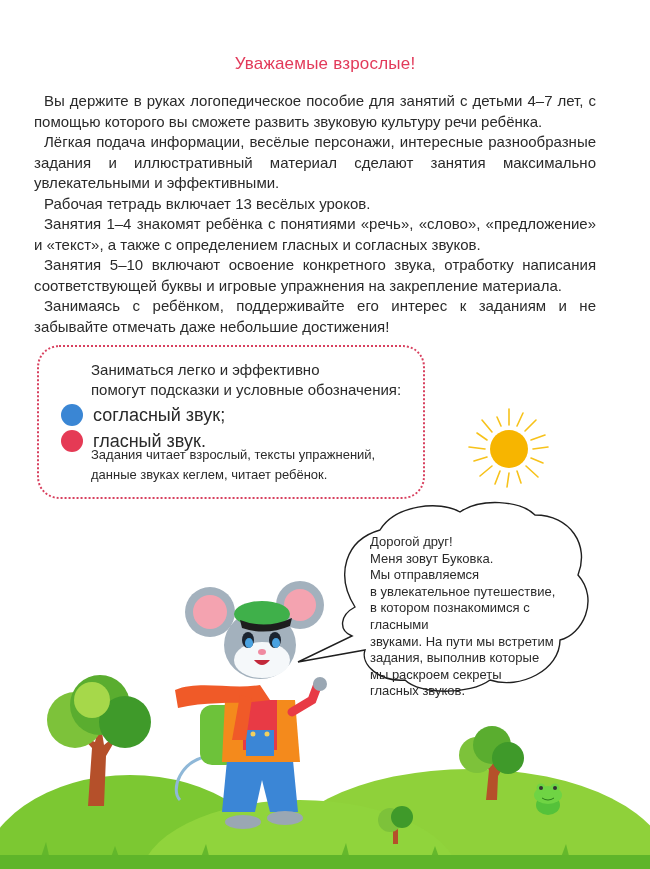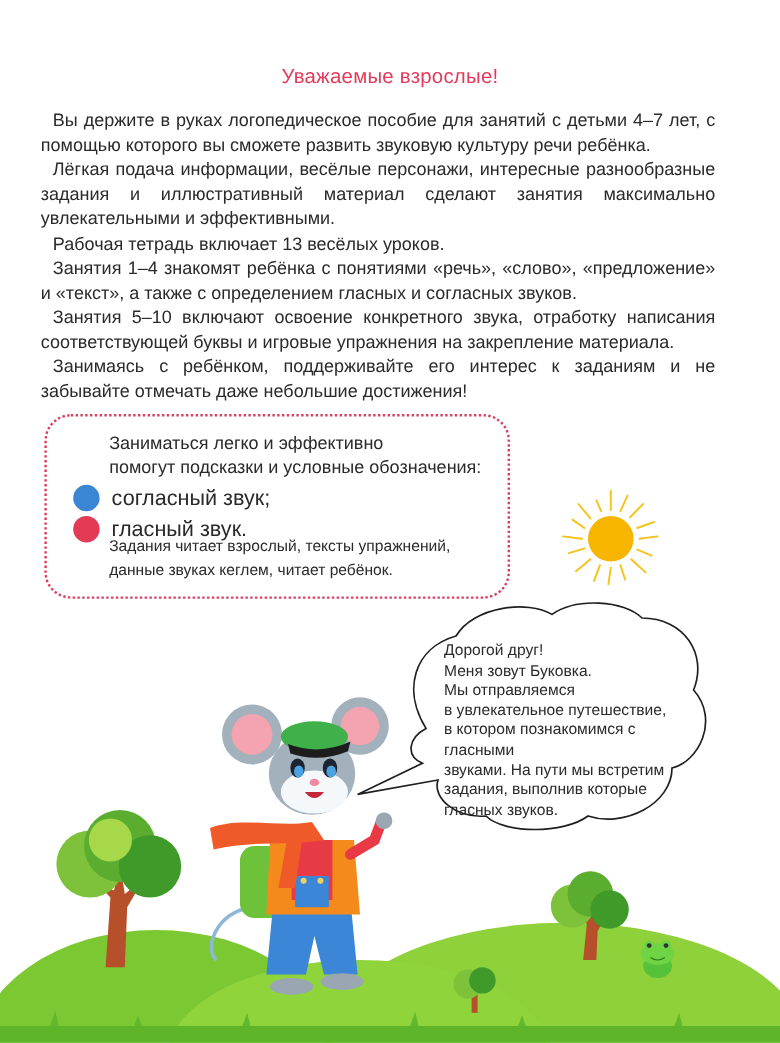--- a/index.html
+++ b/index.html
@@ -170,14 +170,15 @@
 </div>
 
 <div class="bubble-text">
   <div>Дорогой друг!</div>
   <div>Меня зовут Буковка.</div>
   <div>Мы отправляемся</div>
   <div>в увлекательное путешествие,</div>
   <div>в котором познакомимся с гласными</div>
   <div>звуками. На пути мы встретим</div>
   <div>задания, выполнив которые</div>
+  <div>мы раскроем секреты</div>
   <div>гласных звуков.</div>
 </div>
 
 </body></html>

